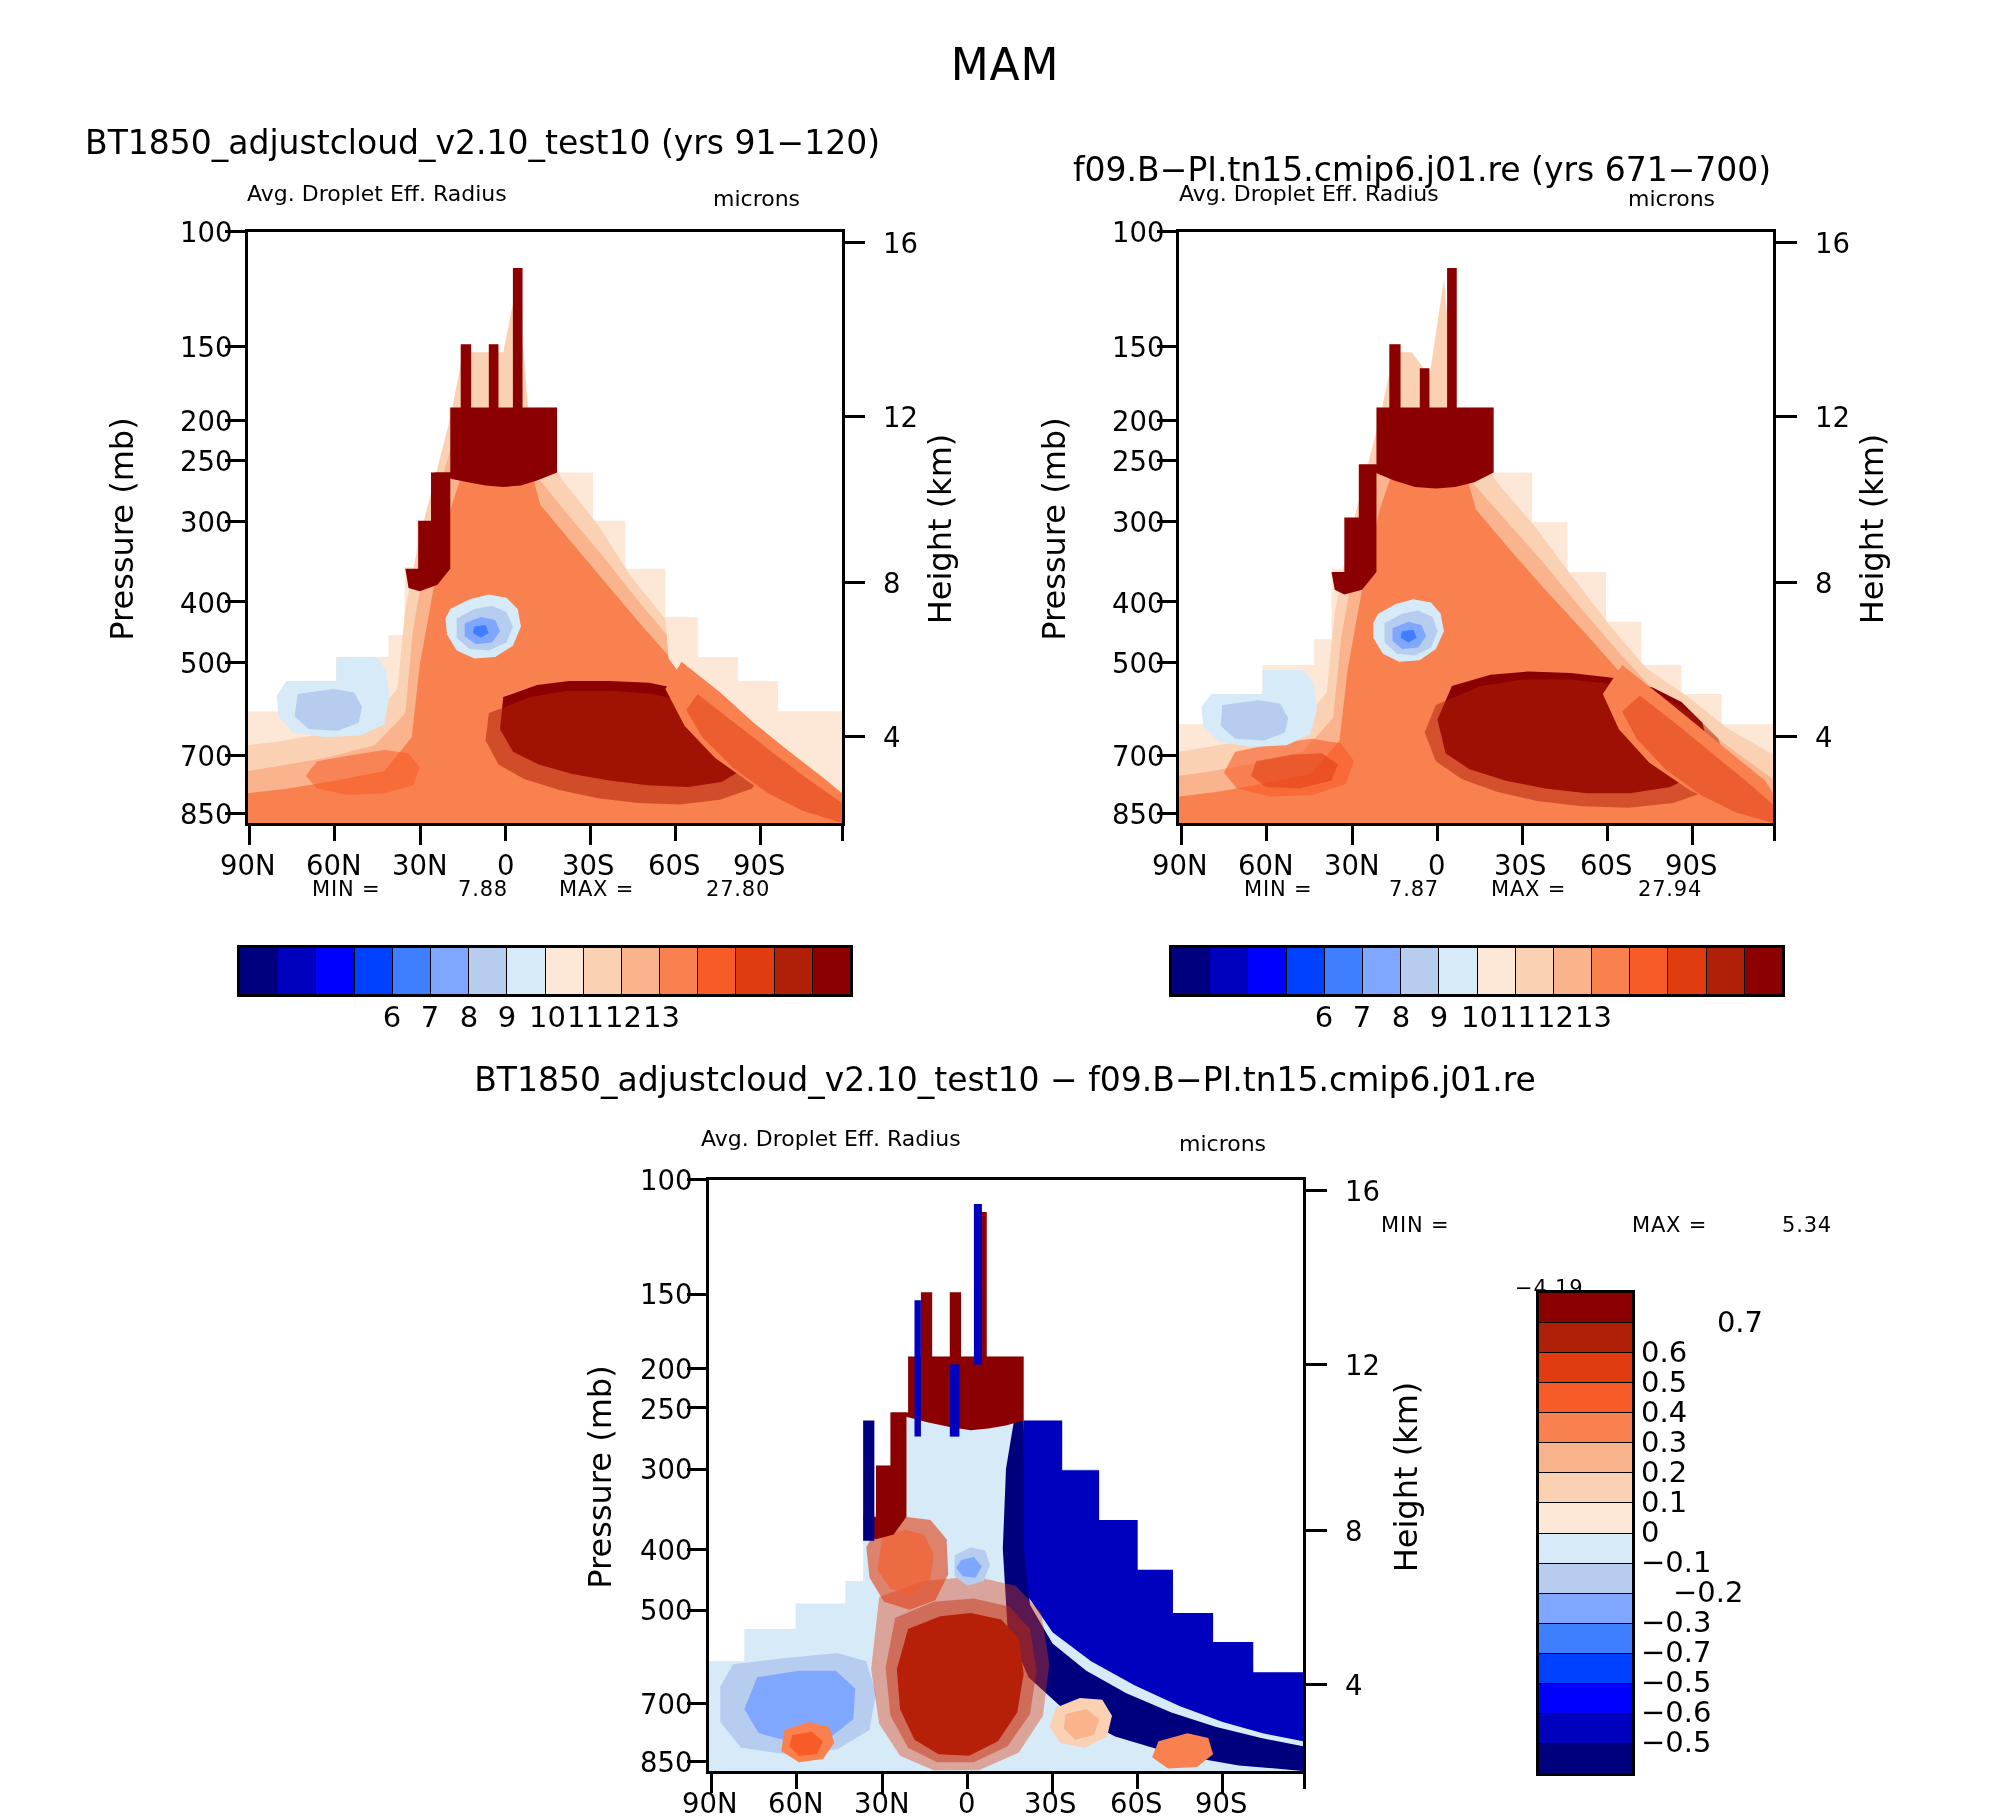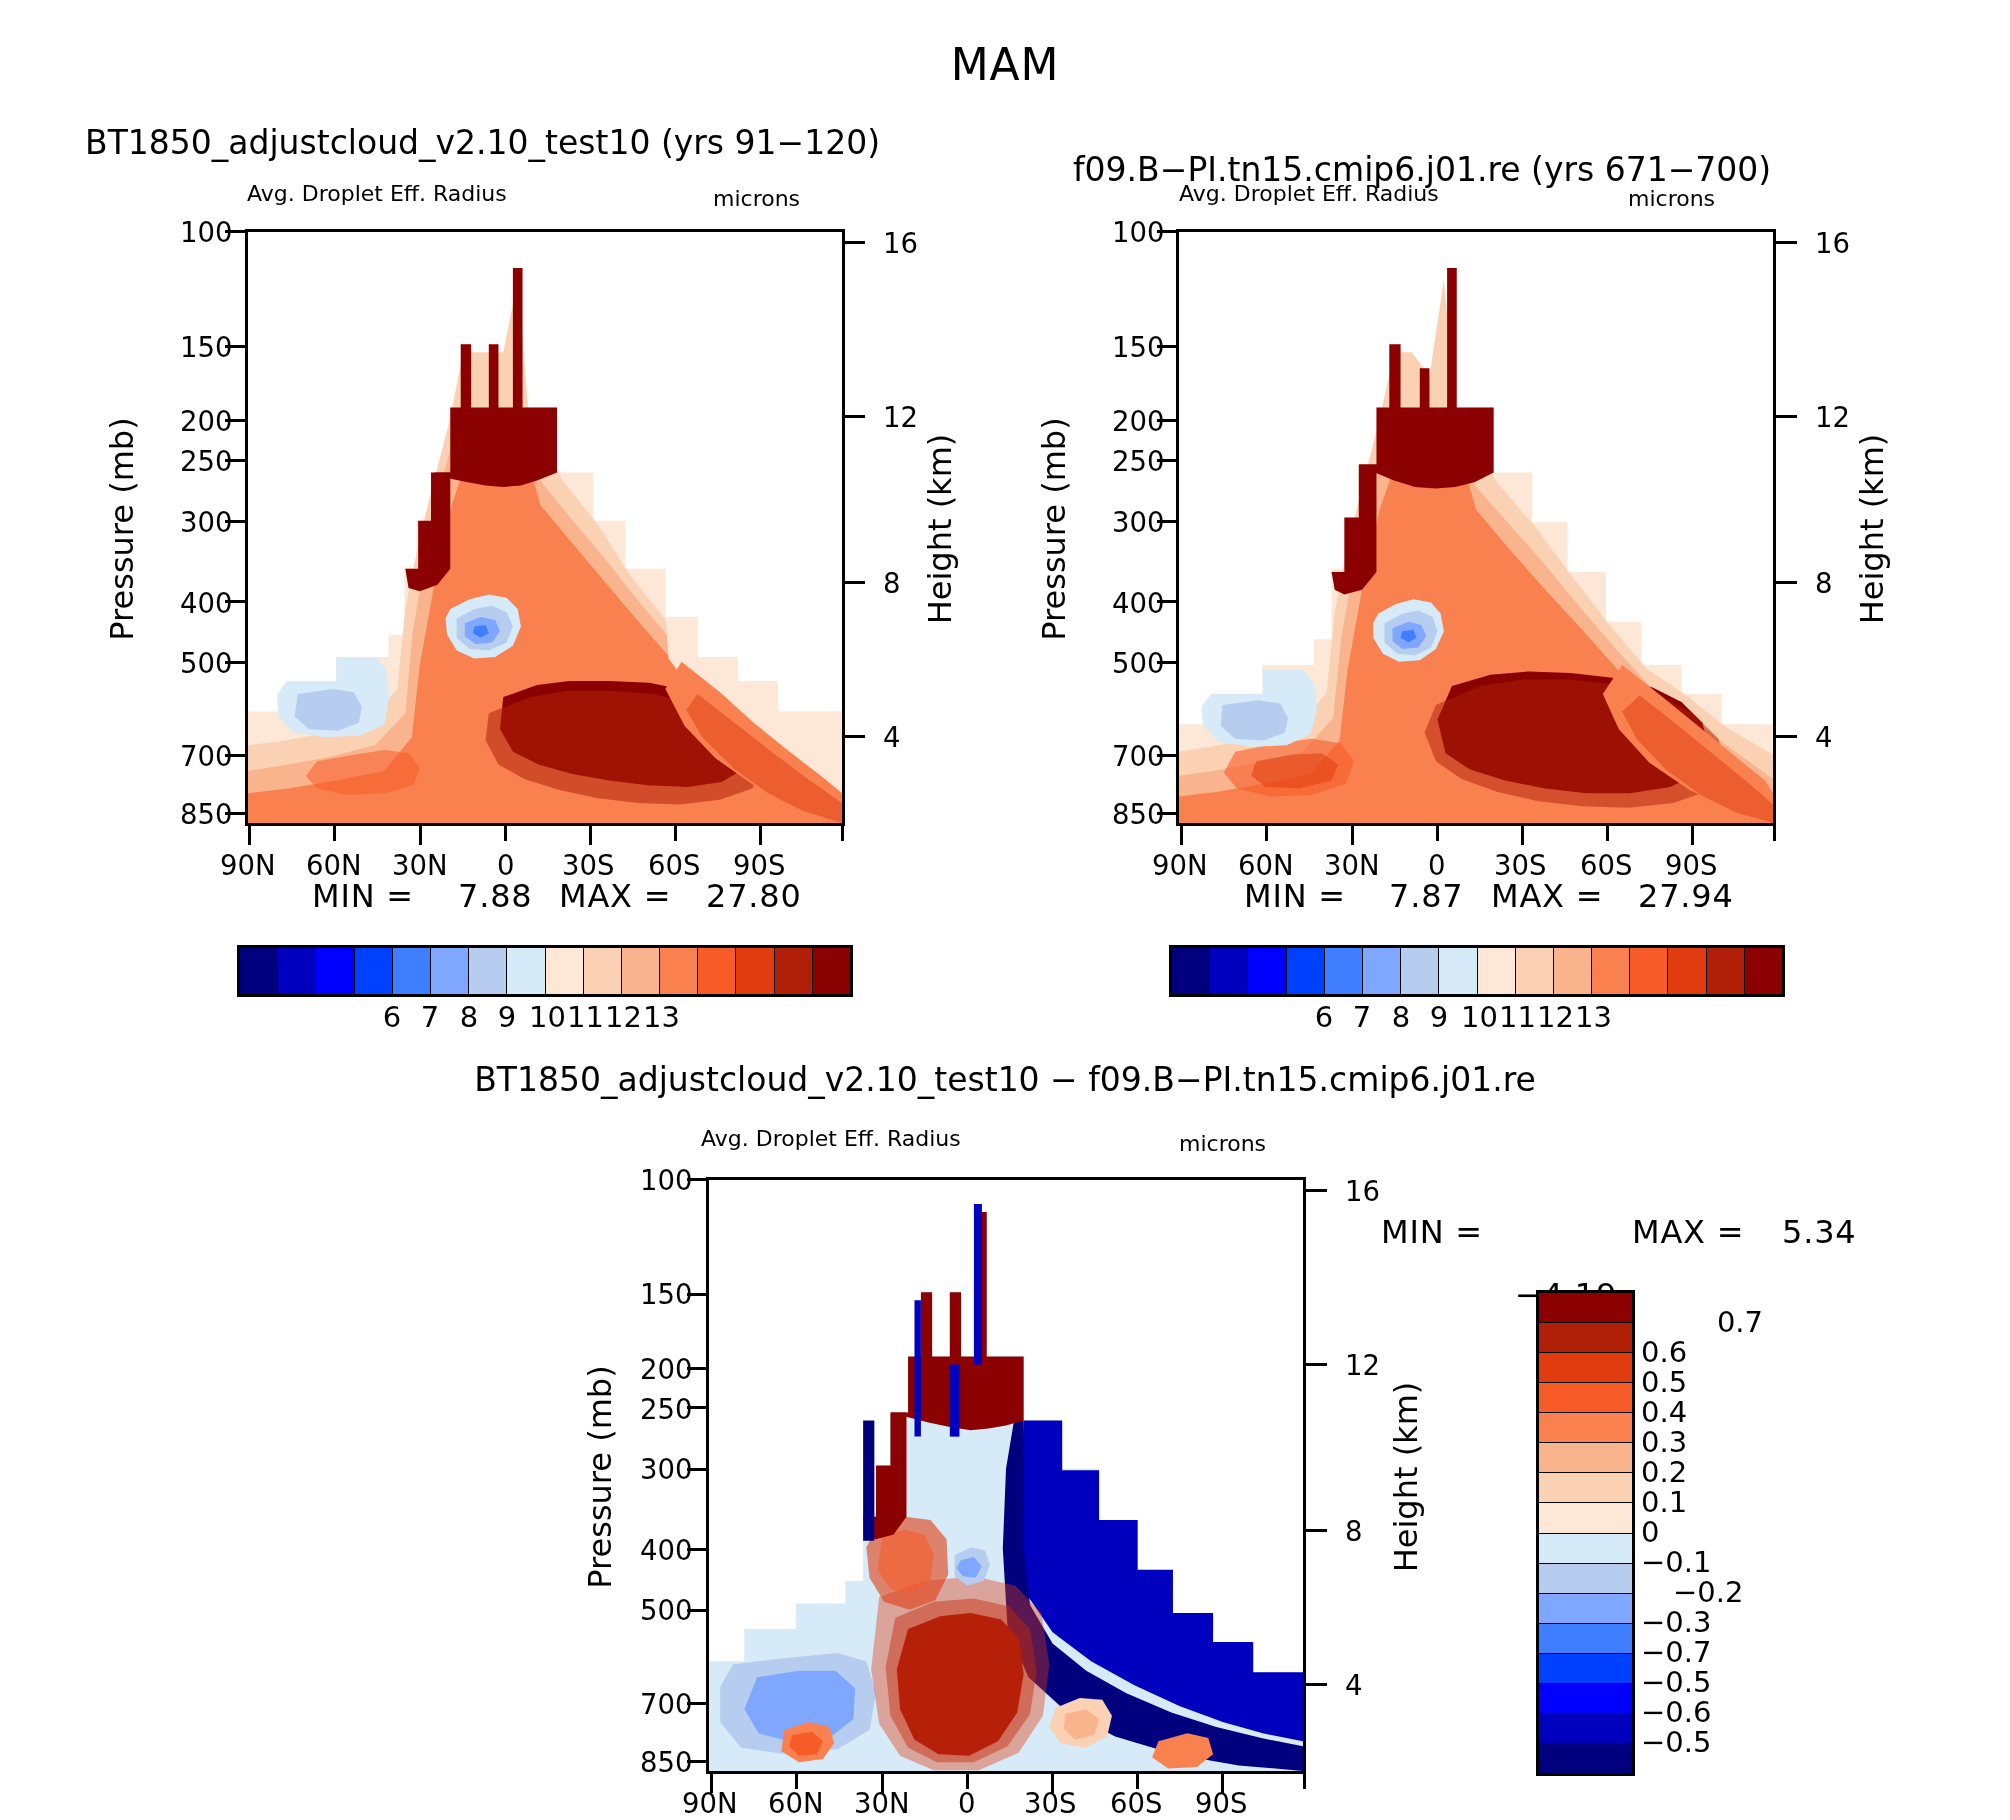--- a/index.html
+++ b/index.html
@@ -6,21 +6,21 @@
   body{width:2010px;height:1820px;position:relative;
        font-family:"DejaVu Sans","Liberation Sans",sans-serif;color:#000;}
   .abs{position:absolute;}
   .ctr{text-align:center;}
 
   #main-title{left:0;top:39px;width:2010px;font-size:44px;letter-spacing:0.8px;}
 
   .panel-title{font-size:33px;white-space:nowrap;}
   .sub-row{font-size:22px;white-space:nowrap;}
   .axis-num{font-size:27.5px;white-space:nowrap;}
-  .minmax{font-size:32px;white-space:nowrap;letter-spacing:0.8px;}
+  .minmax{font-size:21px;white-space:nowrap;letter-spacing:0.8px;}
   .cbar-num{font-size:29px;white-space:nowrap;}
   .axis-title{font-size:32px;white-space:nowrap;}
 
   .vert-label{transform-origin:50% 50%;transform:rotate(-90deg);}
 
   .plotbox{border:3.2px solid #000;box-sizing:border-box;background:#fff;overflow:hidden;}
   .field{position:absolute;left:0;top:0;width:100%;height:100%;}
 
   
   .tkL{position:absolute;background:#000;height:3.2px;}

